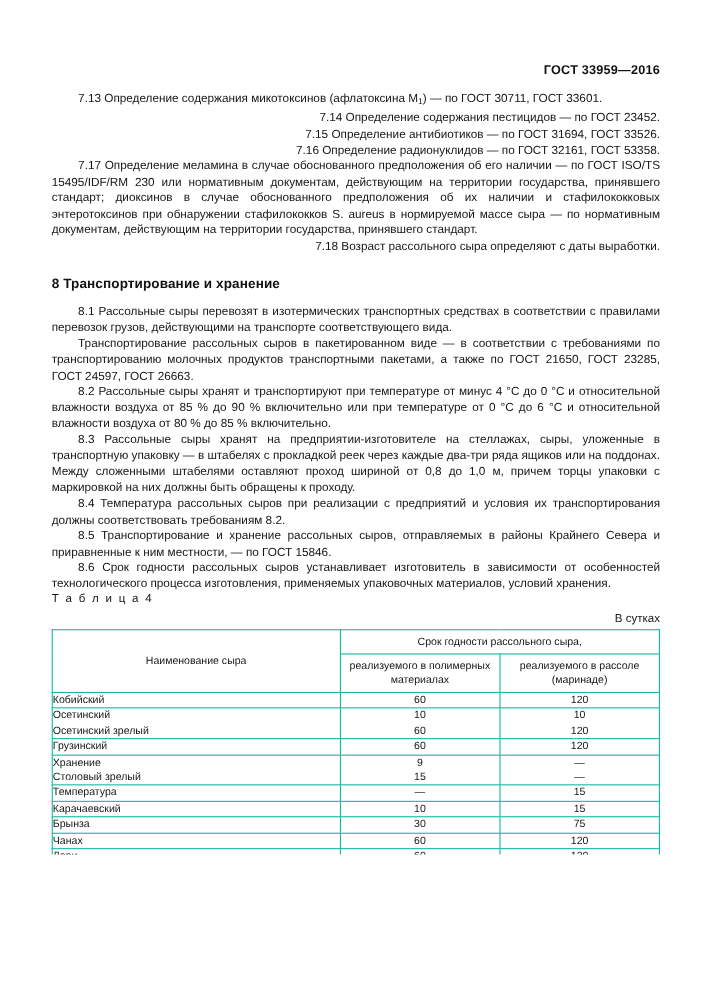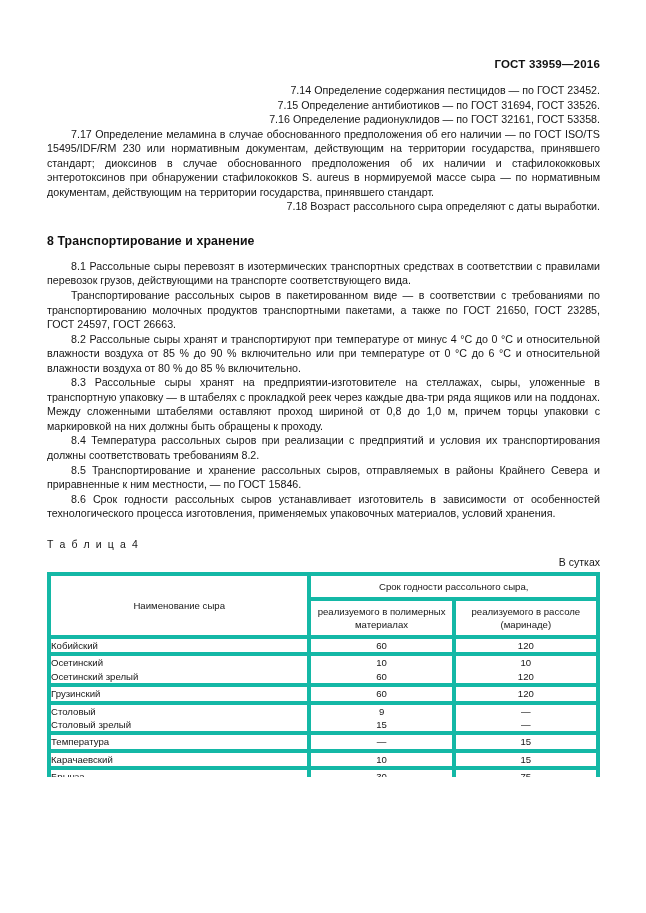--- a/index.html
+++ b/index.html
@@ -86,21 +86,21 @@
     top: 572px;
     left: 0;
     width: 553px;
     border-collapse: collapse;
     font-size: 9.6px;
     color: #161616;
     table-layout: fixed;
   }
   table.data-table th,
   table.data-table td {
-    border: 4px solid #14b8a6;
+    border: 1px solid #14b8a6;
     padding: 0;
     vertical-align: middle;
   }
   table.data-table th {
     font-weight: normal;
     text-align: center;
     padding: 4px 3px;
     line-height: 13px;
   }
   th.col-name {
@@ -141,20 +141,21 @@
 </head>
 <body>
 
 <div class="page">
   <div class="page-inner">
 
     <div class="doc-header">ГОСТ 33959—2016</div>
 
     <div class="body-block">
 
+      <p class="para indent"><span>7.13 Определение содержания микотоксинов (афлатоксина М</span><sub>1</sub><span>) — по ГОСТ 30711, ГОСТ 33601.</span></p>
 
       <p class="para indent last-left">7.14 Определение содержания пестицидов — по ГОСТ 23452.</p>
 
       <p class="para indent last-left">7.15 Определение антибиотиков — по ГОСТ 31694, ГОСТ 33526.</p>
 
       <p class="para indent last-left">7.16 Определение радионуклидов — по ГОСТ 32161, ГОСТ 53358.</p>
 
       <p class="para indent">7.17 Определение меламина в случае обоснованного предположения об его наличии — по ГОСТ ISO/TS 15495/IDF/RM 230 или нормативным документам, действующим на территории государства, принявшего стандарт; диоксинов в случае обоснованного предположения об их наличии и стафилококковых энтеротоксинов при обнаружении стафилококков S. aureus в нормируемой массе сыра — по нормативным документам, действующим на территории государства, принявшего стандарт.</p>
 
       <p class="para indent last-left">7.18 Возраст рассольного сыра определяют с даты выработки.</p>
@@ -226,21 +227,21 @@
             </td>
             <td class="cell-val">
               <span class="cell-line">60</span>
             </td>
             <td class="cell-val">
               <span class="cell-line">120</span>
             </td>
           </tr>
           <tr>
             <td class="cell-name">
-              <span class="cell-line">Столовый</span>
+              <span class="cell-line">Хранение</span>
               <span class="cell-line">Столовый зрелый</span>
             </td>
             <td class="cell-val">
               <span class="cell-line">9</span>
               <span class="cell-line">15</span>
             </td>
             <td class="cell-val">
               <span class="cell-line">—</span>
               <span class="cell-line">—</span>
             </td>

